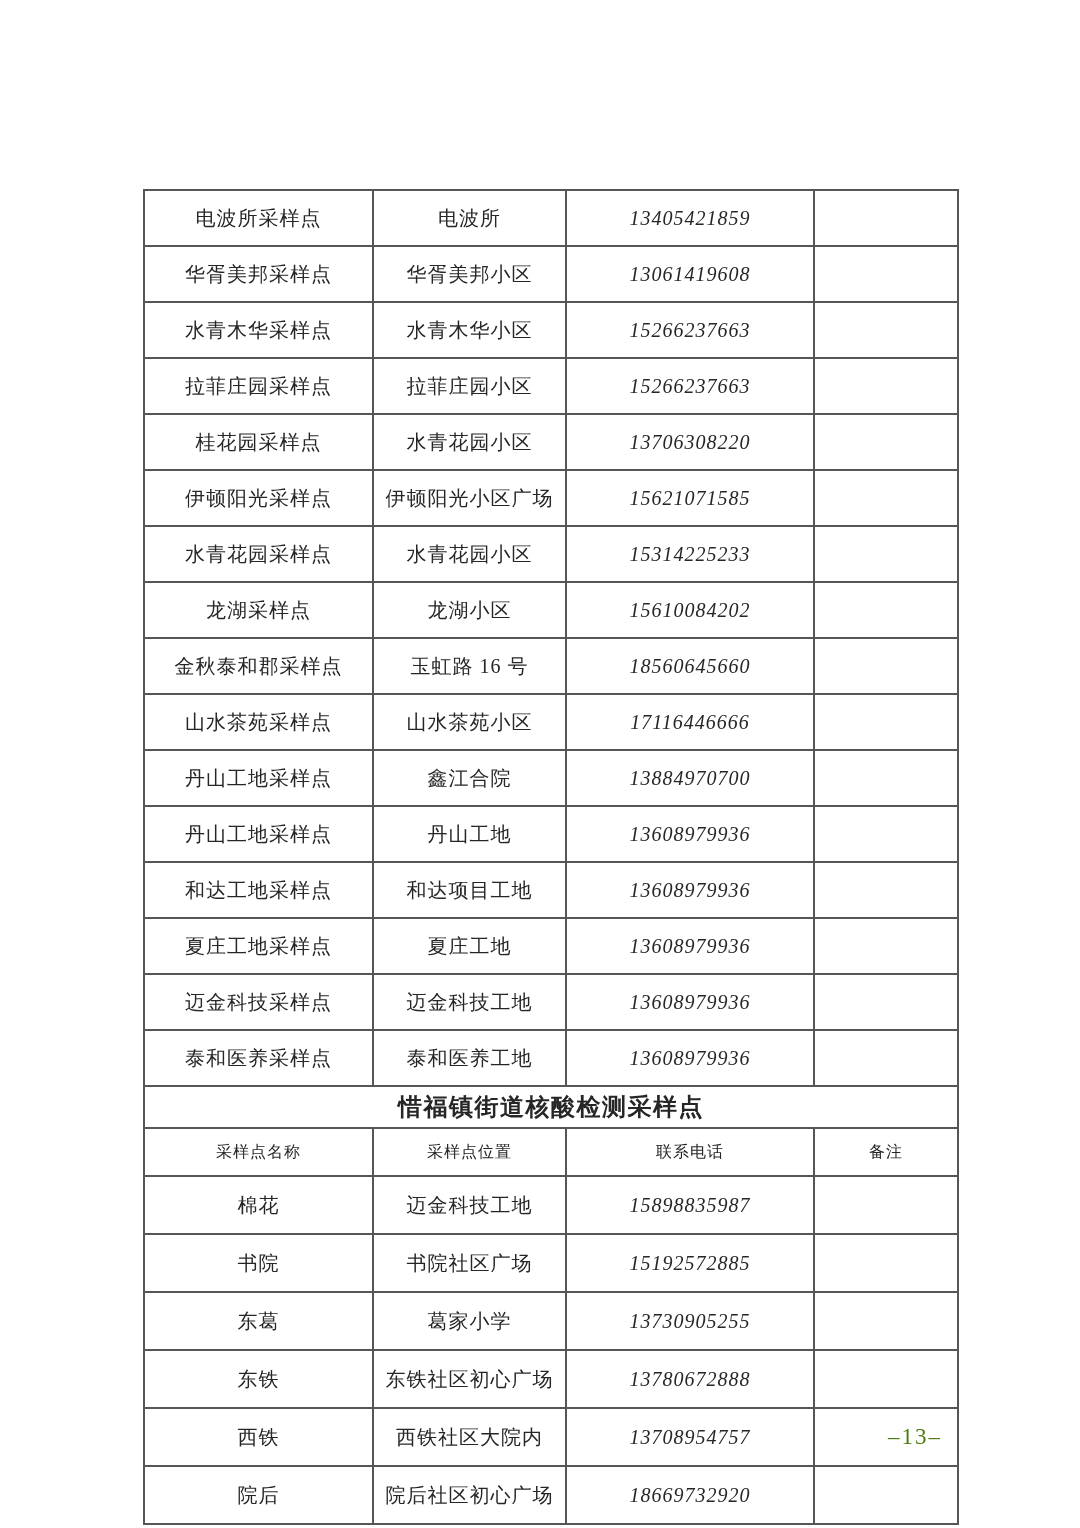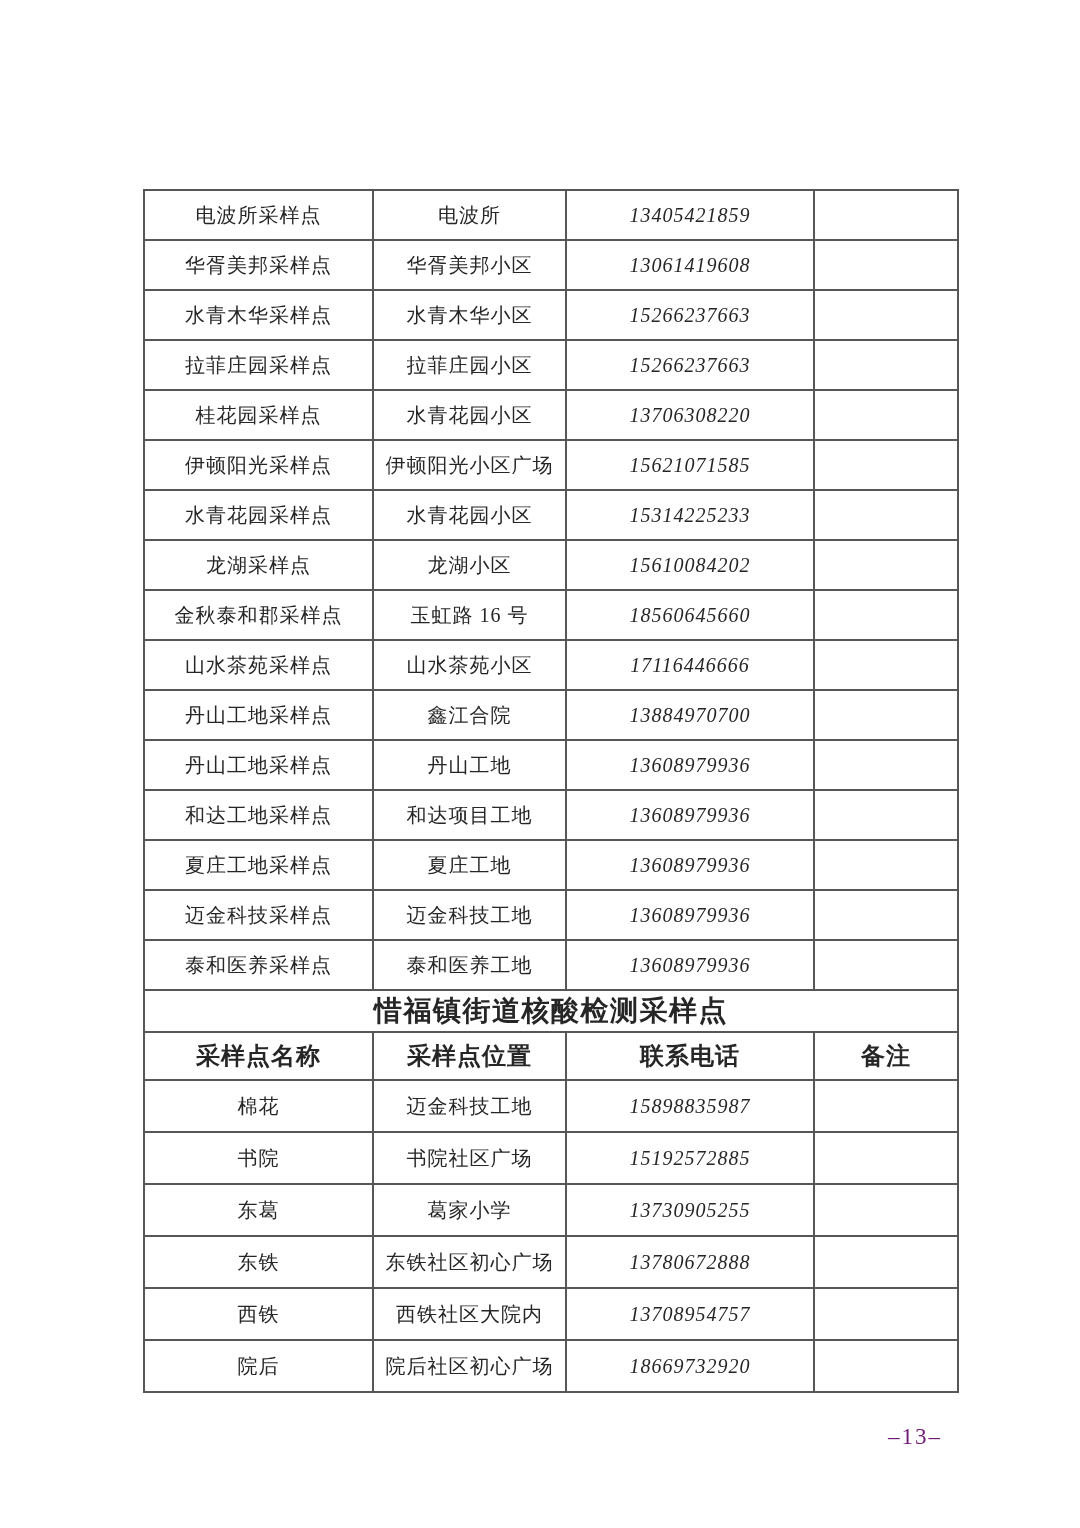--- a/index.html
+++ b/index.html
@@ -31,36 +31,36 @@
     text-align: center;
     vertical-align: middle;
     font-size: 20px;
     font-weight: 400;
     color: var(--text-color);
     letter-spacing: 1px;
     padding: 0 4px;
     overflow: hidden;
     white-space: nowrap;
   }
-  tr.data-row-top { height: 50px; }
-  tr.data-row-bottom { height: 52px; }
+  tr.data-row-top { height: 56px; }
+  tr.data-row-bottom { height: 58px; }
   td.phone-cell { font-size: 21px; letter-spacing: 0.5px; font-style: italic; }
   tr.section-row { height: 42px; }
-  tr.section-row td { font-weight: 700; font-size: 28px; letter-spacing: 1.5px; }
+  tr.section-row td { font-weight: 700; font-size: 24px; letter-spacing: 1.5px; }
   tr.header-row { height: 48px; }
-  tr.header-row td { font-weight: 700; font-size: 24px; }
+  tr.header-row td { font-weight: 400; font-size: 16px; }
   .page-number {
     position: absolute;
     left: 860px;
     top: 1424px;
     width: 110px;
     text-align: center;
     font-size: 23px;
     letter-spacing: 2px;
-    color: #701a75;
+    color: #4d7c0f;
     font-family: "Liberation Serif", "DejaVu Serif", serif;
   }
 </style>
 </head>
 <body>
 
 <div class="page">
 
   <table class="doc-table">
     <colgroup>

